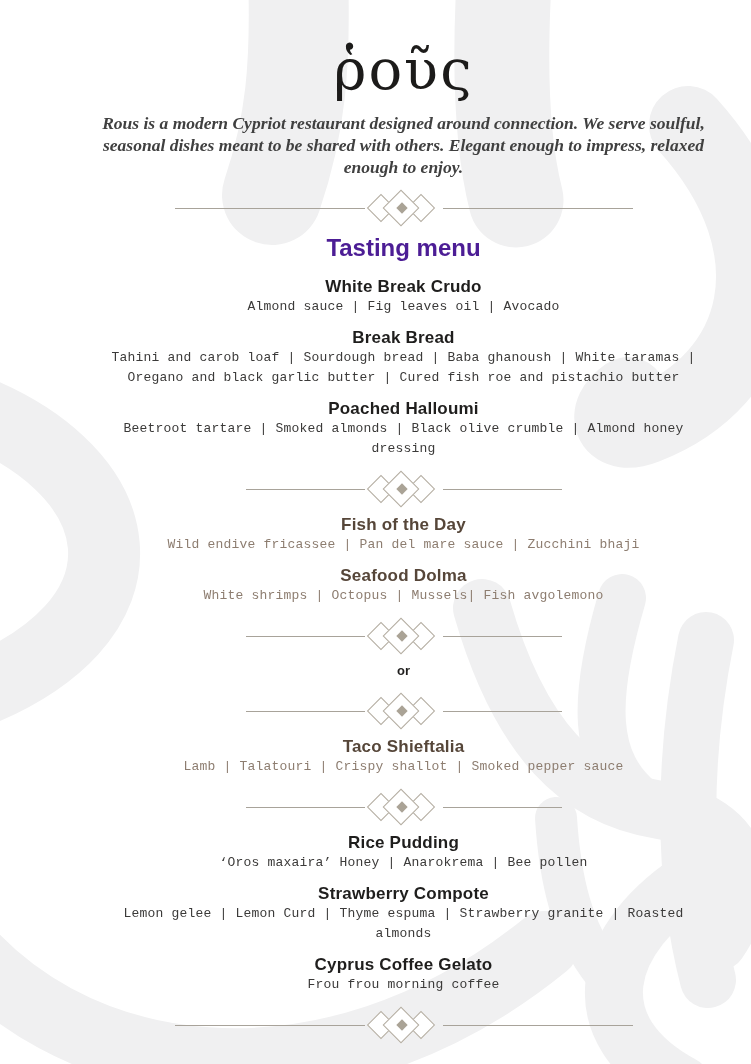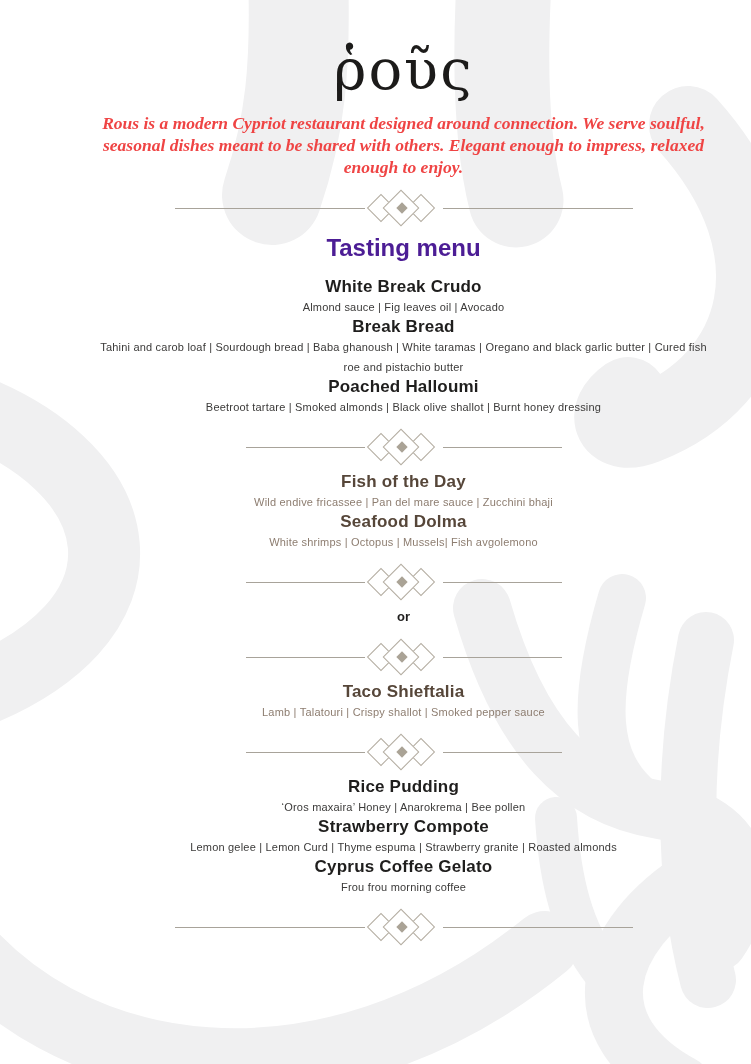--- a/index.html
+++ b/index.html
@@ -27,21 +27,21 @@
     font-size:56px;line-height:68px;
     color:#1c1b1a;
     letter-spacing:2px;
   }
   .intro{
     margin:8px auto 2px auto;
     max-width:612px;
     font-family:"Liberation Serif", serif;
     font-style:italic;font-weight:bold;
     font-size:17.5px;line-height:22px;
-    color:#ef4444;
+    color:#404040;
   }
   
   .divider{
     display:flex;align-items:center;justify-content:center;
     height:30px;
     margin:15px auto 10px auto;
   }
   .divider .dline{flex:1;height:1px;background:#a8a39a;}
   .divider.wide{width:458px;}
   .divider.narrow{width:316px;}
@@ -56,28 +56,29 @@
   .dm.left {left:6px;  width:20px;height:20px;}
   .dm.mid  {left:23px; width:26px;height:26px;}
   .dm.right{left:46px; width:20px;height:20px;}
   .dm.core {left:33px; width:8px; height:8px; background:#aaa396;border:none;}
   .menu-title{
     margin-top:8px;
     font-size:24px;line-height:30px;
     font-weight:bold;
     color:#4c1d95;
   }
-  .item{margin-top:0;}
+  .item{margin-top:11px;}
   .item-name{
     font-size:17px;line-height:20px;font-weight:bold;color:#1f1e1d;
     letter-spacing:0.2px;
   }
   .item-desc{
-    font-size:11px;line-height:20px;color:#3b3a39;
+    font-size:13px;line-height:20px;color:#3b3a39;
     letter-spacing:0.2px;
+    font-family:Liberation Mono, monospace;
   }
   .brown .item-name{color:#564639;}
   .brown .item-desc{color:#8d7d70;}
   .or-row{
     font-size:13px;line-height:20px;font-weight:bold;color:#1f1e1d;
     margin:6px 0 2px 0;
   }
   .first-item{margin-top:14px;}
 </style>
 </head>
@@ -122,21 +123,21 @@
     <div class="item first-item">
       <div class="item-name">White Break Crudo</div>
       <div class="item-desc">Almond sauce | Fig leaves oil | Avocado</div>
     </div>
     <div class="item">
       <div class="item-name">Break Bread</div>
       <div class="item-desc">Tahini and carob loaf | Sourdough bread | Baba ghanoush | White taramas | Oregano and black garlic butter | Cured fish roe and pistachio butter</div>
     </div>
     <div class="item">
       <div class="item-name">Poached Halloumi</div>
-      <div class="item-desc">Beetroot tartare | Smoked almonds | Black olive shallot | Burnt honey dressing</div>
+      <div class="item-desc">Beetroot tartare | Smoked almonds | Black olive crumble | Almond honey dressing</div>
     </div>
 
     <div class="divider narrow">
       <span class="dline"></span>
       <span class="diamonds">
         <span class="dm left"></span>
           <span class="dm right"></span>
           <span class="dm mid"></span>
           <span class="dm core"></span>
       </span>

